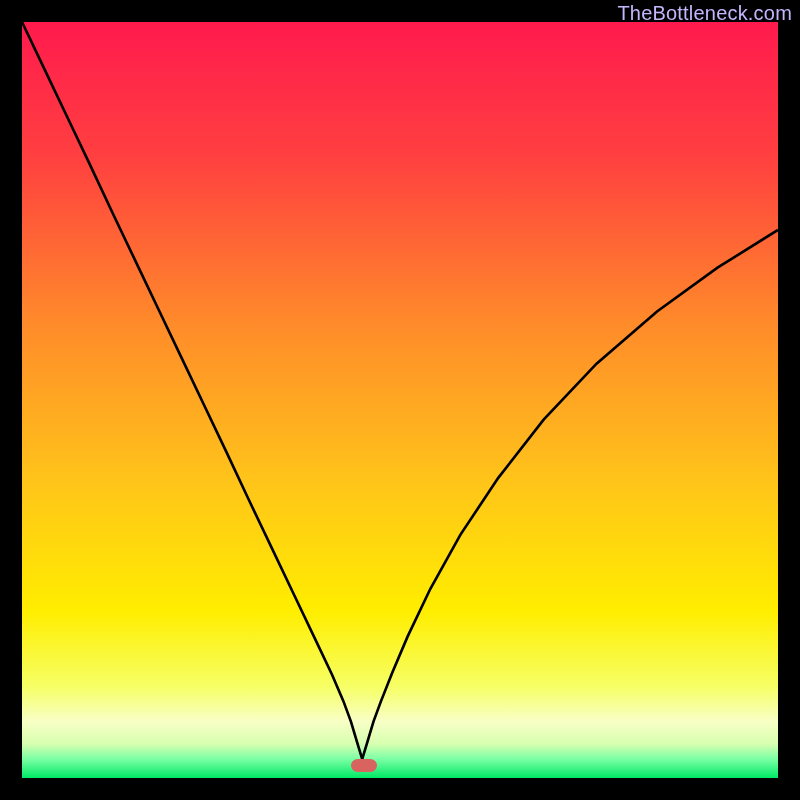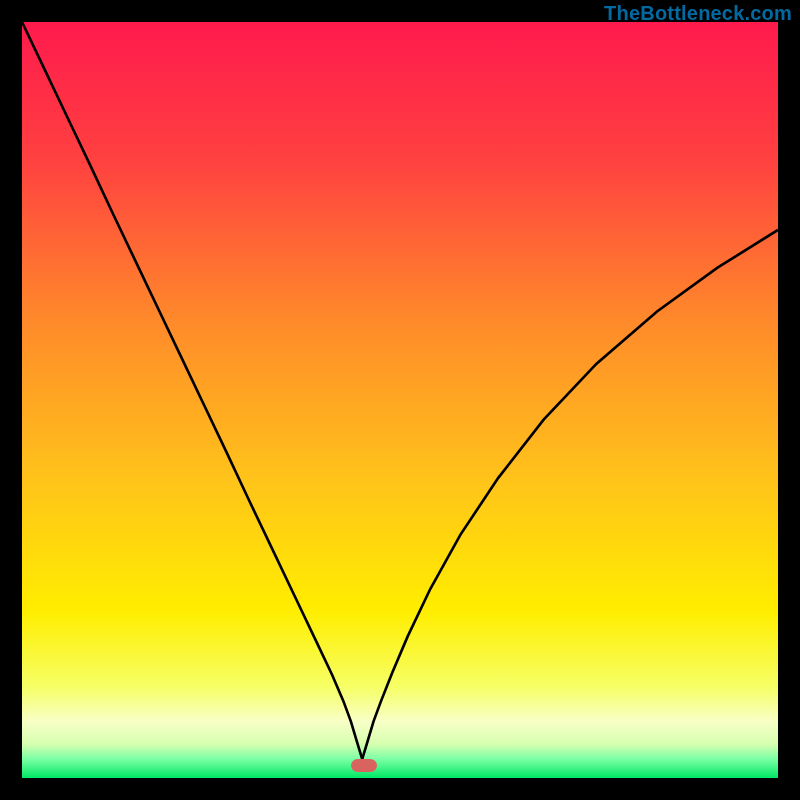--- a/index.html
+++ b/index.html
@@ -37,23 +37,23 @@
   }
   .pill {
     position: absolute;
     background: #d9635e;
     border-radius: 999px;
   }
   .watermark {
     position: absolute;
     top: 2px;
     right: 8px;
-    color: #0369a1;
+    color: #c4b5fd;
     font-size: 20px;
-    font-weight: 700;
+    font-weight: 400;
     letter-spacing: 0.2px;
   }
 </style>
 </head>
 <body>
 
 <div class="frame">
 
   <div class="plot-area">
     <svg class="gradient" viewBox="0 0 100 100" preserveAspectRatio="none">

